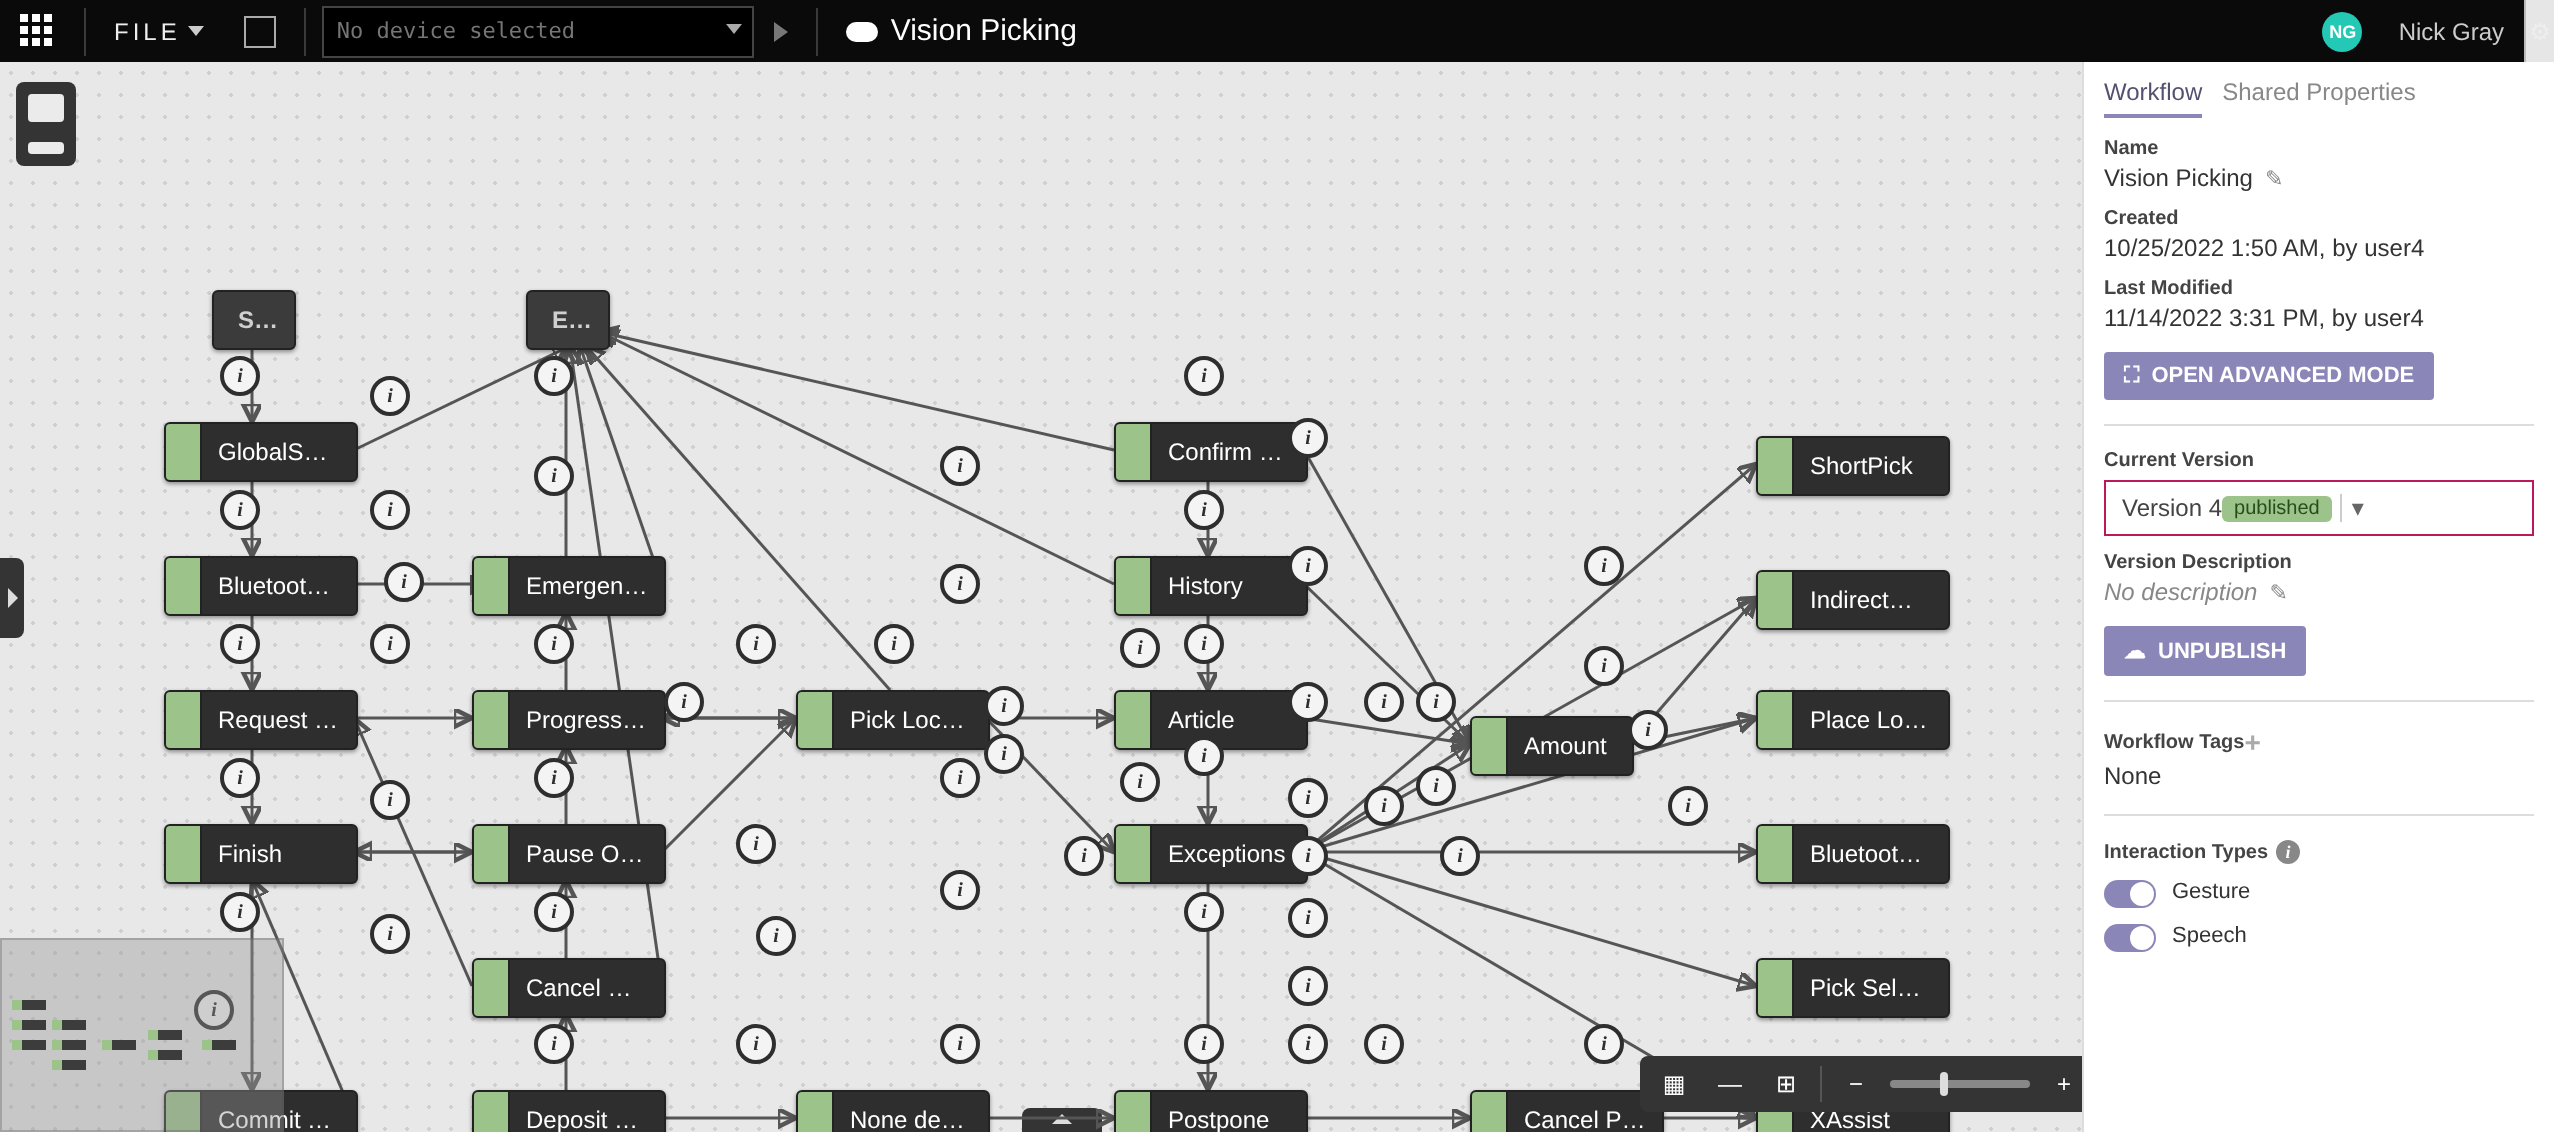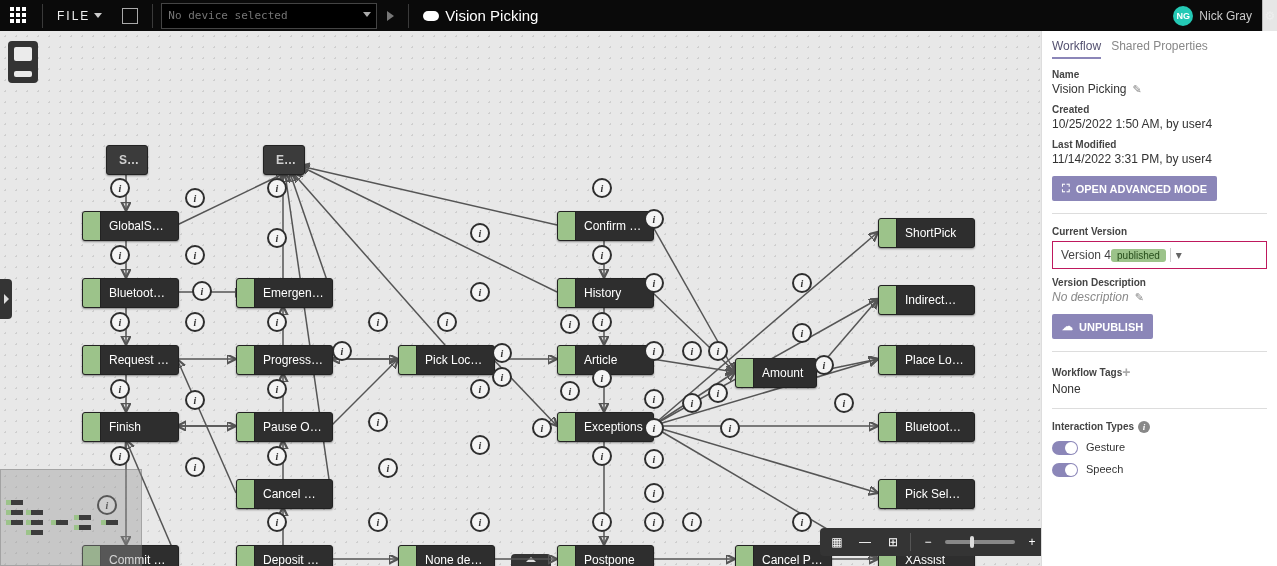--- a/index.html
+++ b/index.html
@@ -27,21 +27,21 @@
     color:#ddd; font-family:monospace; font-size:11px; padding:2px 18px 2px 6px;
     appearance:none; position:relative;
   }
   .device-wrap { position:relative; margin-left:4px;}
   .device-wrap::after { content:""; position:absolute; right:6px; top:9px; width:0;height:0;border-left:4px solid transparent;border-right:4px solid transparent;border-top:5px solid #aaa;}
   .play-icon { width:0;height:0;border-top:5px solid transparent;border-bottom:5px solid transparent;border-left:7px solid #777;}
   .cloud-icon { width:16px;height:10px;border-radius:10px;background:#fff;color:#fff; position:relative; }
   .title { color:#fff; font-size:15px; font-weight:400; margin-left:6px;}
   .spacer { flex:1; }
   .avatar { width:20px;height:20px;border-radius:50%;background:#24c9b5;display:flex;align-items:center;justify-content:center;color:#fff;font-size:9px;font-weight:bold;}
-  .username { color:#ccc; margin:0 10px 0 6px; font-size:12px;}
+  .username { color:#ccc; margin:0 10px 0 18px; font-size:12px;}
   .rightstrip { width:14px; background:#e6e6e6; height:31px; border-left:1px solid #bbb; display:flex; align-items:center; justify-content:center;}
   .save-icon { width:14px;height:14px;border:1px solid #aaa; position:relative; display:inline-block;}
 
   
   .canvas-area {
     position:absolute; top:31px; left:0; right:215px; bottom:0;
     background:#e8e8e8;
     background-image: radial-gradient(circle, #cfcfcf 1px, transparent 1px);
     background-size: 11px 11px;
     overflow:hidden;

